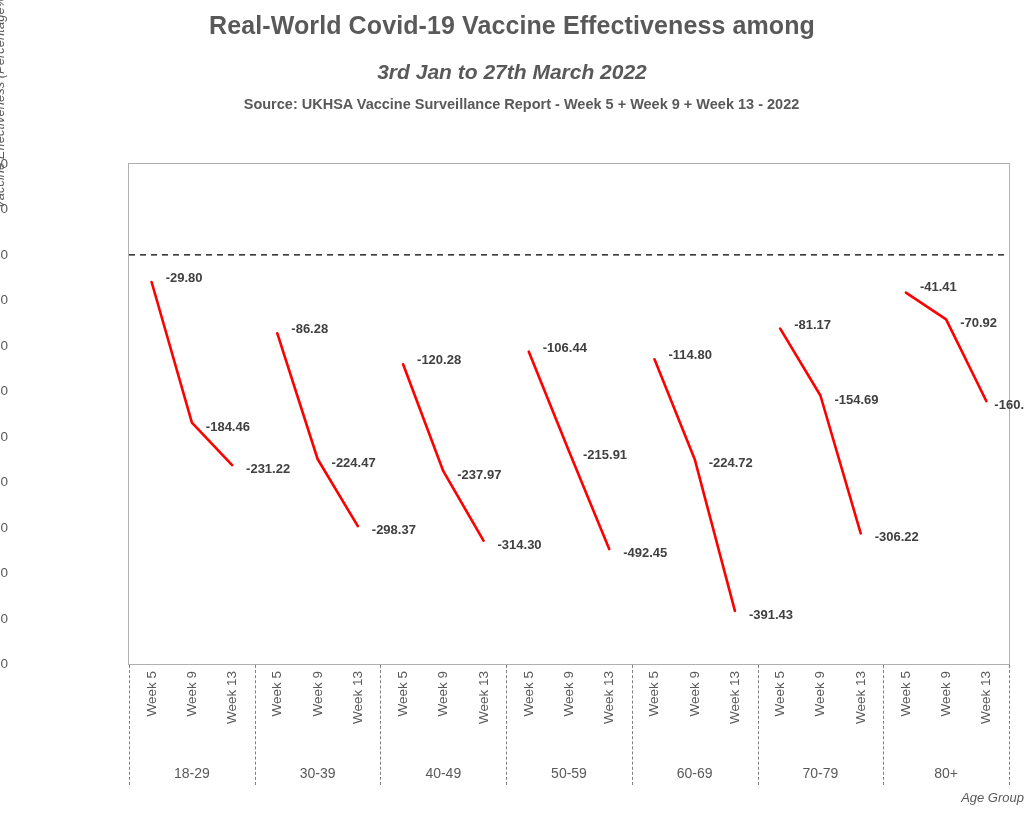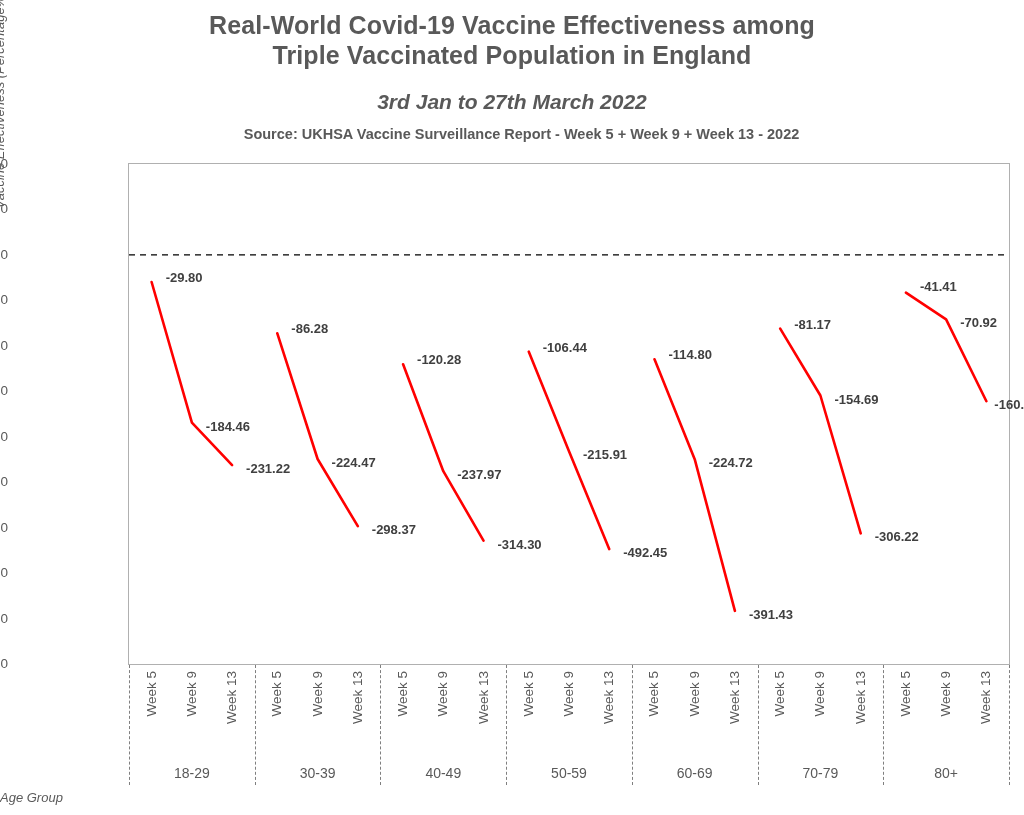--- a/index.html
+++ b/index.html
@@ -73,21 +73,21 @@
     font-size: 13px;
     font-style: italic;
     color: #595959;
     text-align: center;
   }
   .axis-label-x {
     position: absolute;
     left: 0;
     top: 790px;
     width: 1024px;
-    text-align: left;
+    text-align: right;
     font-size: 13px;
     font-style: italic;
     color: #595959;
   }
   .ytick {
     position: absolute;
     right: 1016px;
     width: 120px;
     text-align: right;
     font-size: 13.5px;
@@ -128,21 +128,20 @@
   }
   svg { display: block; }
 </style>
 </head>
 <body>
 
 <div class="chart-root">
 
   <div class="titles">
     <div class="title-main">Real-World Covid-19 Vaccine Effectiveness among</div>
-    <div class="title-main">Triple Vaccinated Population in England</div>
     <div class="title-sub">3rd Jan to 27th March 2022</div>
     <div class="title-source">Source: UKHSA Vaccine Surveillance Report - Week 5 + Week 9 + Week 13 - 2022</div>
   </div>
 
   <div class="axis-label-y">Vaccine Effectiveness (Percentage%)</div>
   <div class="axis-label-x">Age Group</div>
 
   <div class="ytick-wrap" id="ytick-wrap">
       <div class="ytick" style="top: 163px;">100.00</div>
       <div class="ytick" style="top: 208.455px;">50.00</div>

